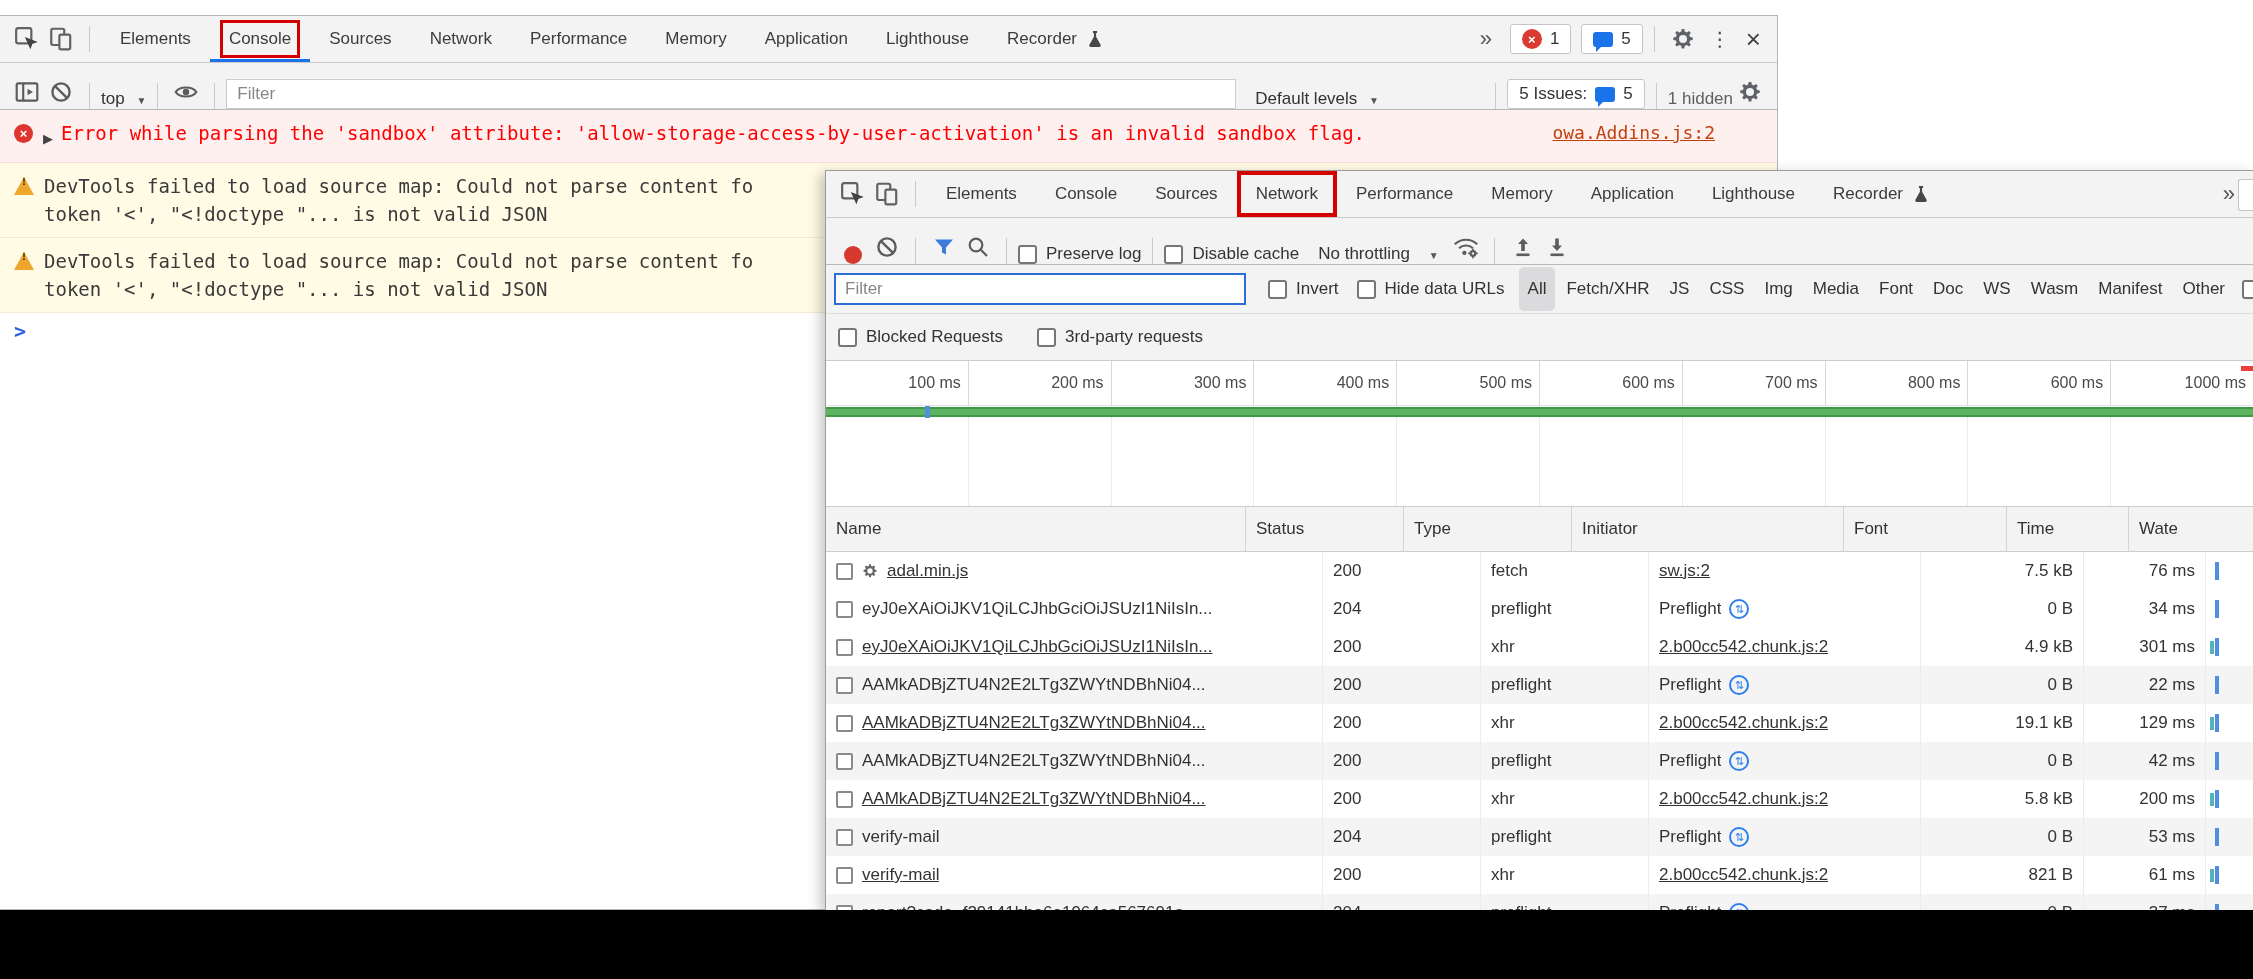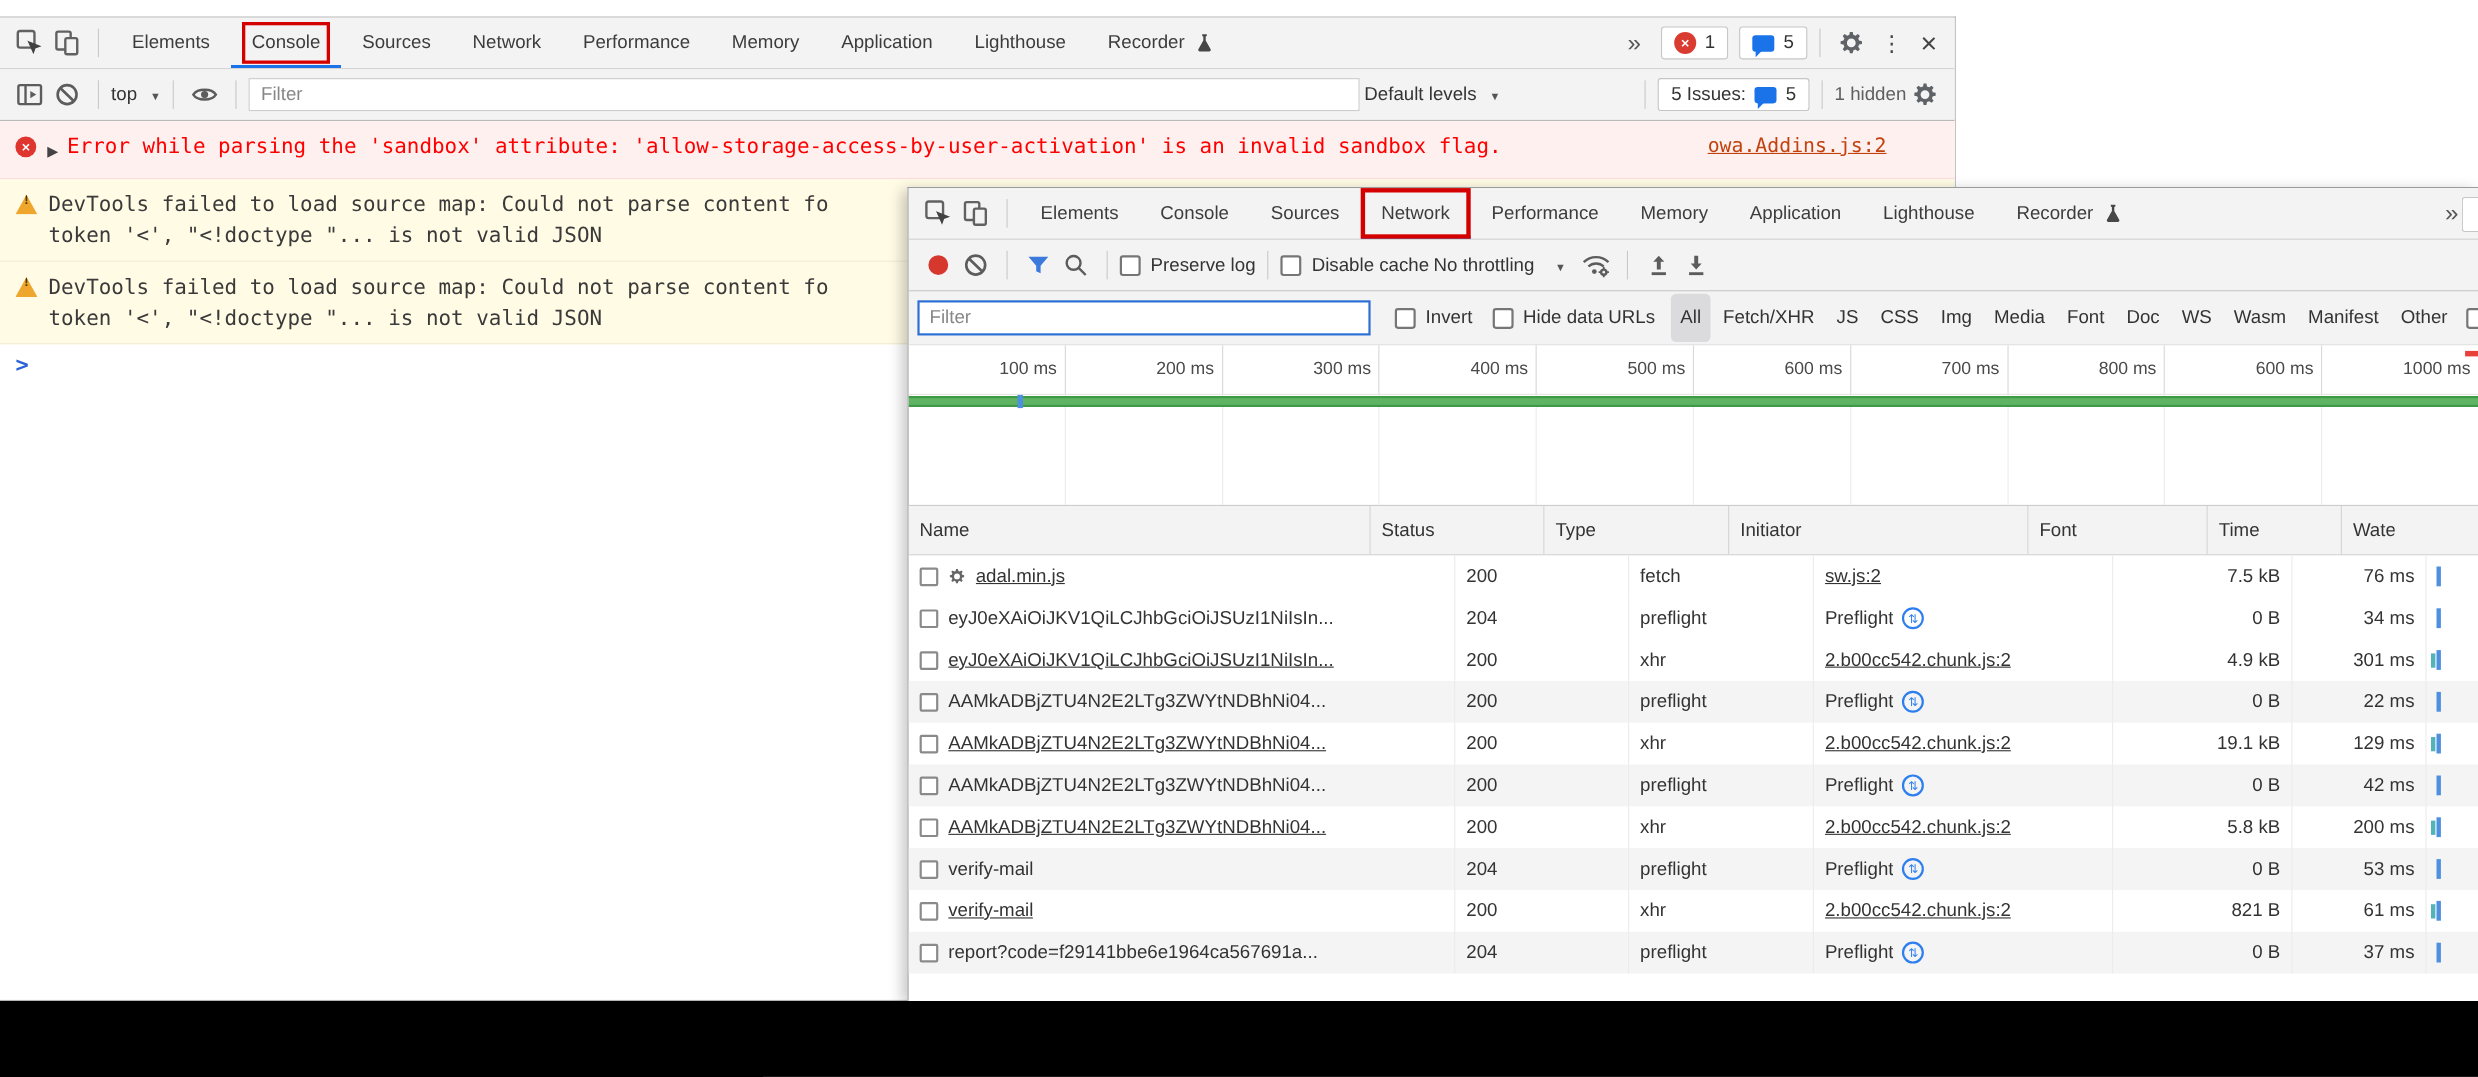--- a/index.html
+++ b/index.html
@@ -32,26 +32,26 @@
   .bubble{width:20px;height:15px;background:#1a73e8;border-radius:3px;position:relative;flex:none}
   .bubble::after{content:"";position:absolute;left:3px;bottom:-5px;width:0;height:0;
                  border-top:6px solid #1a73e8;border-right:6px solid transparent}
   .kebab{font-size:20px;color:#444;padding:0 10px}
   .close-x{font-size:26px;color:#444;padding:0 6px;line-height:1}
   .badge-cut{position:absolute;right:0;top:8px;width:14px;height:30px;background:#fff;
              border:1px solid #c6c6c6;border-right:none;border-radius:3px 0 0 3px}
 
   
   .toolbar{height:46px;background:#f3f3f3;border-bottom:1px solid #b9b9b9;display:flex;
-           align-items:center;padding:0 10px;font-size:17px;color:#333;flex:none;position:relative}
+           align-items:flex-end;padding:0 10px;font-size:17px;color:#333;flex:none;position:relative}
   .caret{font-size:10px;color:#555;margin-left:7px}
   .filter-input{width:1010px;height:30px;border:1px solid #ccc;background:#fff;font-size:17px;
                 padding:0 10px;color:#333;font-family:"Liberation Sans",sans-serif;box-sizing:border-box}
   .filter-input::placeholder,.net-filter-input::placeholder{color:#878787}
-  .label-gap{margin-left:4px;white-space:nowrap}
+  .label-gap{margin-left:19px;white-space:nowrap}
   .dim{color:#5f5f5f}
 
   
   .console-area{background:#fff}
   .msg{display:flex;align-items:flex-start;padding:9px 12px;font-family:"DejaVu Sans Mono",monospace;
        font-size:19px;line-height:28px}
   .msg.error{background:#fff0f0;border-bottom:1px solid #ffd9d9;color:#fe0000}
   .msg.warn{background:#fffbe5;border-bottom:1px solid #f3ead0;color:#3a3a3a}
   .msg-icon{flex:none;margin:5px 10px 0 2px}
   .err-circ{width:19px;height:19px;border-radius:50%;background:#de352f;color:#fff;font-size:13px;
@@ -459,20 +459,30 @@
 
         <span class="pill" data-name="request-type-filter" data-index="9">Wasm</span>
 
         <span class="pill" data-name="request-type-filter" data-index="10">Manifest</span>
 
         <span class="pill" data-name="request-type-filter" data-index="11">Other</span>
       </div>
     <span class="checkbox cut-checkbox" data-name="clipped-checkbox"></span>
   </div>
 
+  <div class="options-row" data-name="network-options-bar">
+    <span class="check-group" data-name="blocked-requests-checkbox">
+      <span class="checkbox" data-name="checkbox-icon"></span>
+      <span>Blocked Requests</span>
+    </span>
+    <span class="check-group" data-name="third-party-requests-checkbox">
+      <span class="checkbox" data-name="checkbox-icon"></span>
+      <span>3rd-party requests</span>
+    </span>
+  </div>
 
   <div class="ruler" data-name="timeline-ruler">
 
     <span class="red-tick" data-name="timeline-red-marker"></span>
 
       <div class="tick-cell" data-name="timeline-tick" data-index="0">
         <span>100 ms</span>
       </div>
 
       <div class="tick-cell" data-name="timeline-tick" data-index="1">

